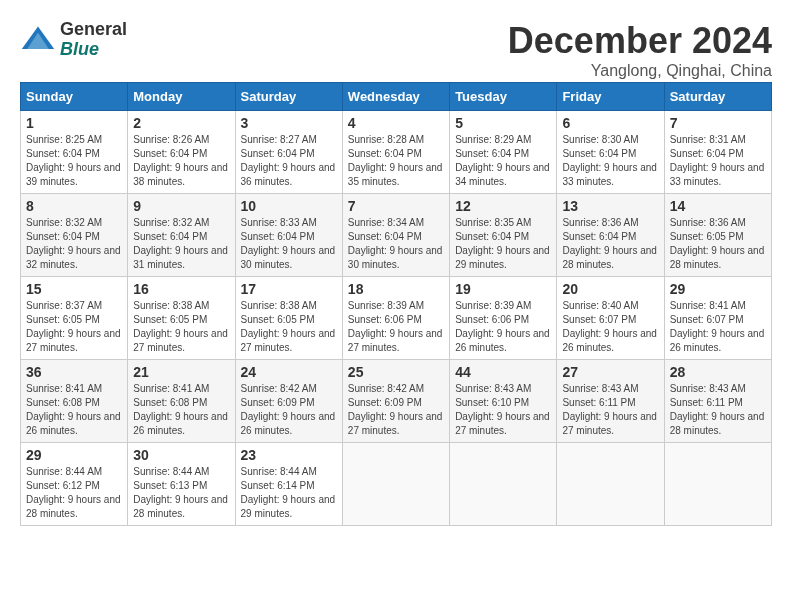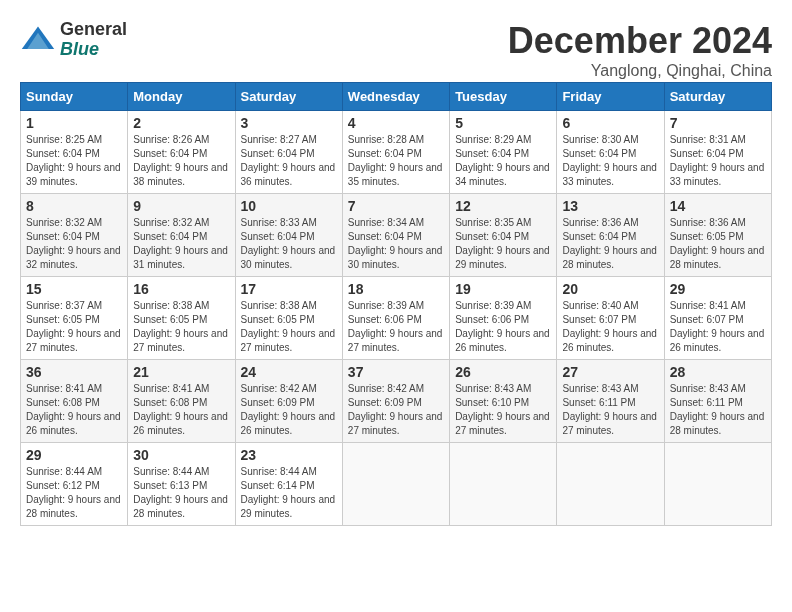--- a/index.html
+++ b/index.html
@@ -224,25 +224,25 @@
         </td>
         <td>
           <span class="day-number">21</span>
           <div class="day-info">Sunrise: 8:41 AM<br>Sunset: 6:08 PM<br>Daylight: 9 hours and 26 minutes.</div>
         </td>
         <td>
           <span class="day-number">24</span>
           <div class="day-info">Sunrise: 8:42 AM<br>Sunset: 6:09 PM<br>Daylight: 9 hours and 26 minutes.</div>
         </td>
         <td>
-          <span class="day-number">37</span>
+          <span class="day-number">25</span>
           <div class="day-info">Sunrise: 8:42 AM<br>Sunset: 6:09 PM<br>Daylight: 9 hours and 27 minutes.</div>
         </td>
         <td>
-          <span class="day-number">26</span>
+          <span class="day-number">44</span>
           <div class="day-info">Sunrise: 8:43 AM<br>Sunset: 6:10 PM<br>Daylight: 9 hours and 27 minutes.</div>
         </td>
         <td>
           <span class="day-number">27</span>
           <div class="day-info">Sunrise: 8:43 AM<br>Sunset: 6:11 PM<br>Daylight: 9 hours and 27 minutes.</div>
         </td>
         <td>
           <span class="day-number">28</span>
           <div class="day-info">Sunrise: 8:43 AM<br>Sunset: 6:11 PM<br>Daylight: 9 hours and 28 minutes.</div>
         </td>

